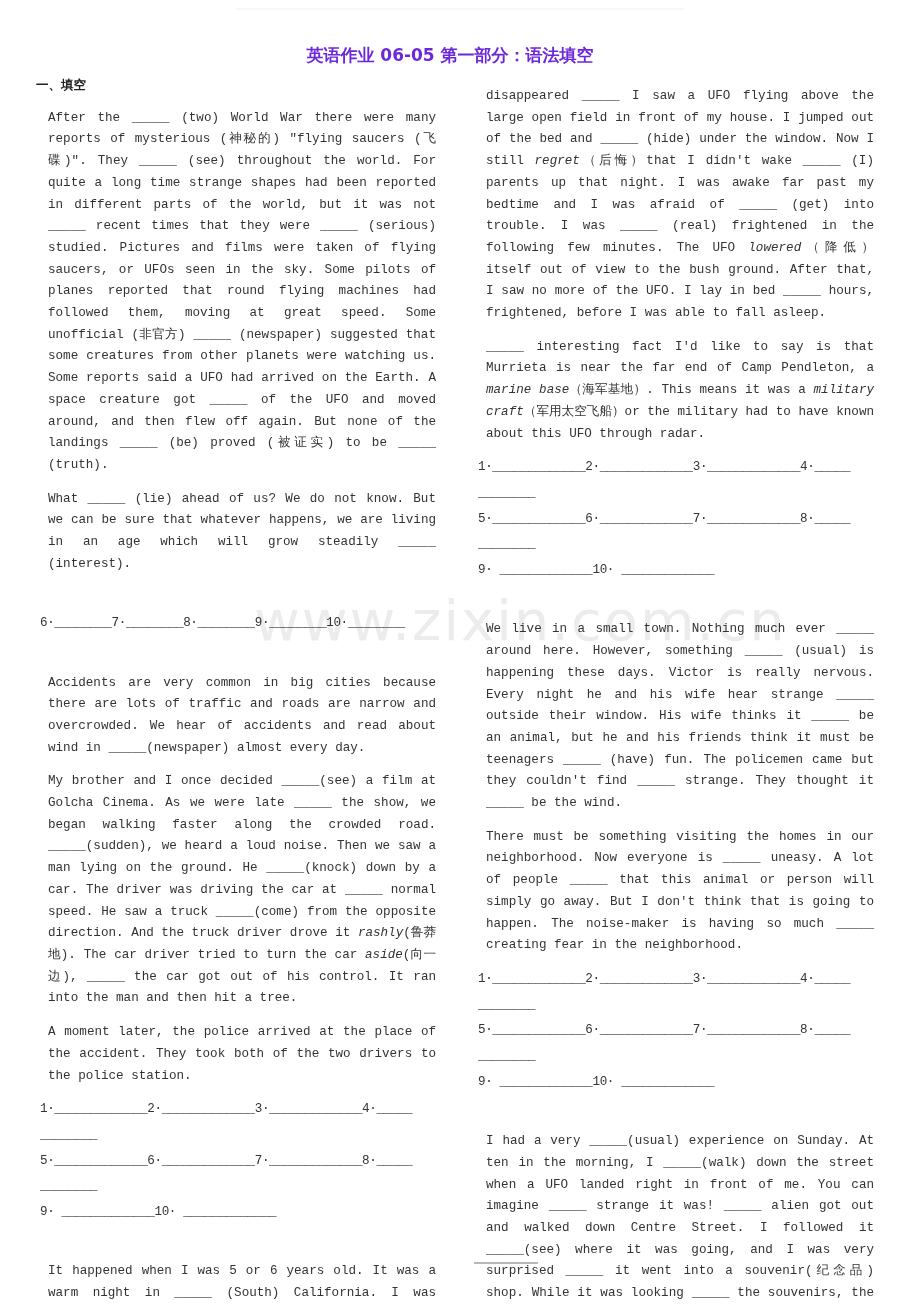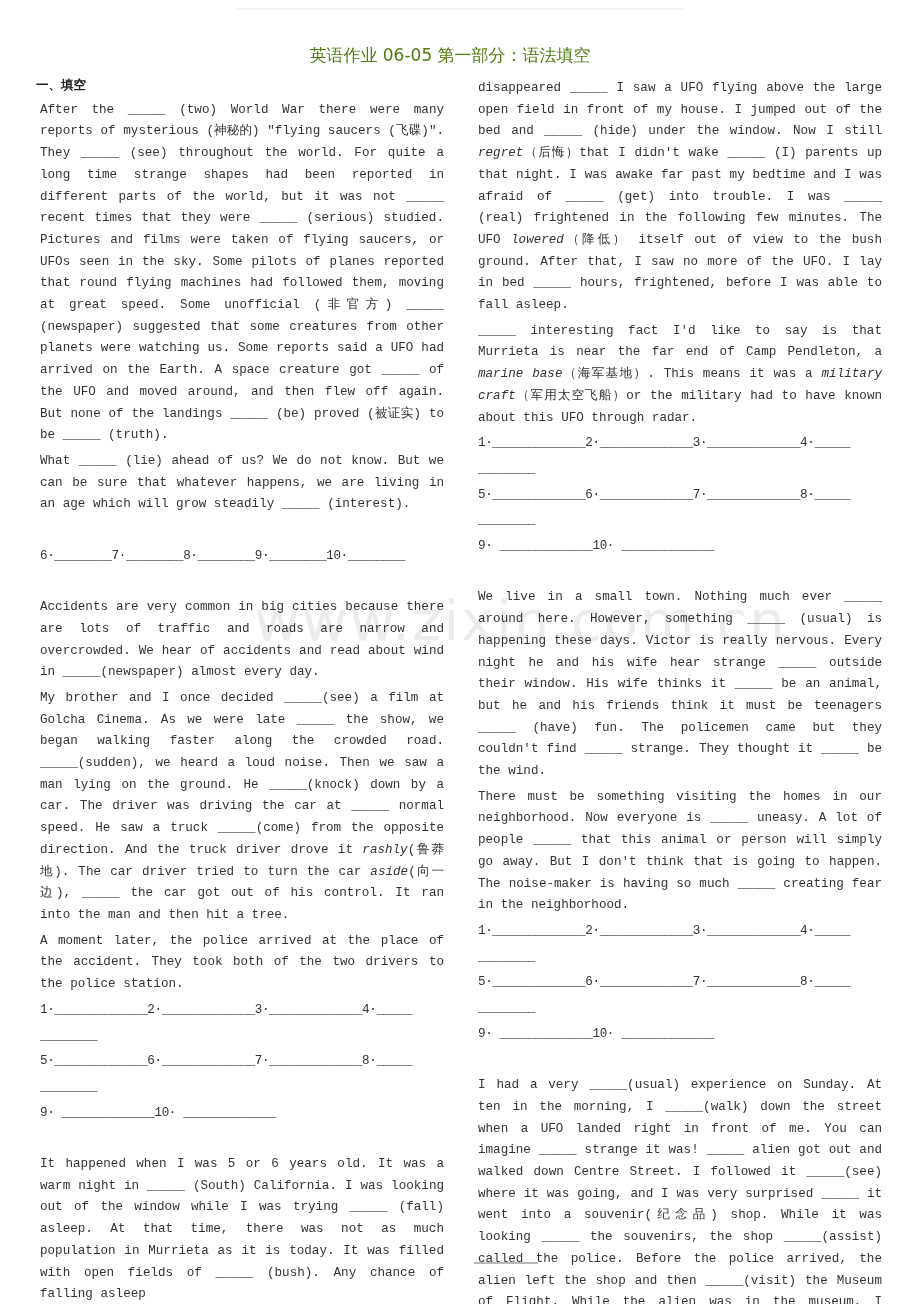--- a/index.html
+++ b/index.html
@@ -1,26 +1,26 @@
 <!DOCTYPE html>
 <html><head>
 <meta charset="utf-8">
 <style>
   html, body { margin: 0; padding: 0; background: #ffffff; }
   body { width: 920px; height: 1304px; position: relative; overflow: hidden; }
   .topline { position: absolute; left: 236px; top: 8px; width: 448px; height: 2px; background: #f6f6f6; }
   .title { position: absolute; left: 0; top: 44px; width: 900px; text-align: center;
-           font-family: "DejaVu Sans", sans-serif; font-size: 17px; color: #4d7c0f; }
+           font-family: "DejaVu Sans", sans-serif; font-size: 17px; color: #6d28d9; font-weight: bold; }
   .col { position: absolute; top: 74px; width: 412px;
          font-family: "Liberation Mono", "DejaVu Sans Mono", monospace; font-size: 12.6px;
          line-height: 21.7px; color: #333; text-align: justify; }
   .col.left { left: 36px; }
   .col.right { left: 474px; top: 74px; }
   .heading { font-family: "DejaVu Sans", sans-serif; font-weight: bold; font-size: 12.5px; color: #222; }
-  .para { margin: 4px; }
+  .para { margin: 12px; }
   .para i { font-style: italic; }
   .answers { margin: 4px; white-space: pre; letter-spacing: -0.4px; }
   .gap { height: 21.7px; }
   .watermark { position: absolute; left: 254px; top: 588px; font-family: "DejaVu Sans", sans-serif;
                font-size: 56px; color: rgba(200,200,200,0.35); letter-spacing: 2px; pointer-events: none; }
   .botline { position: absolute; left: 474px; top: 1262px; width: 64px; height: 2px; background: #888; opacity: .6; }
 </style>
 </head>
 <body>
 

